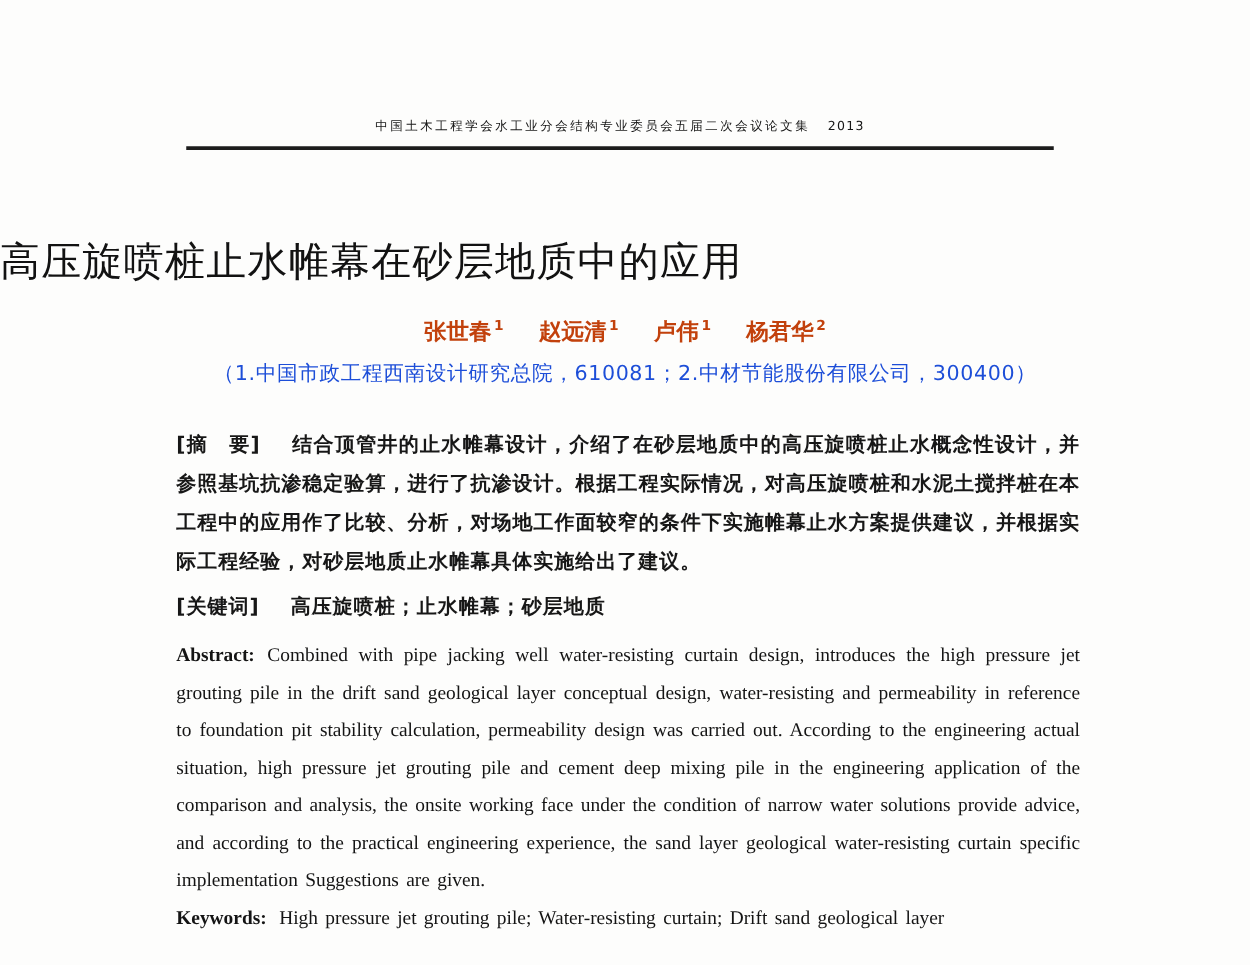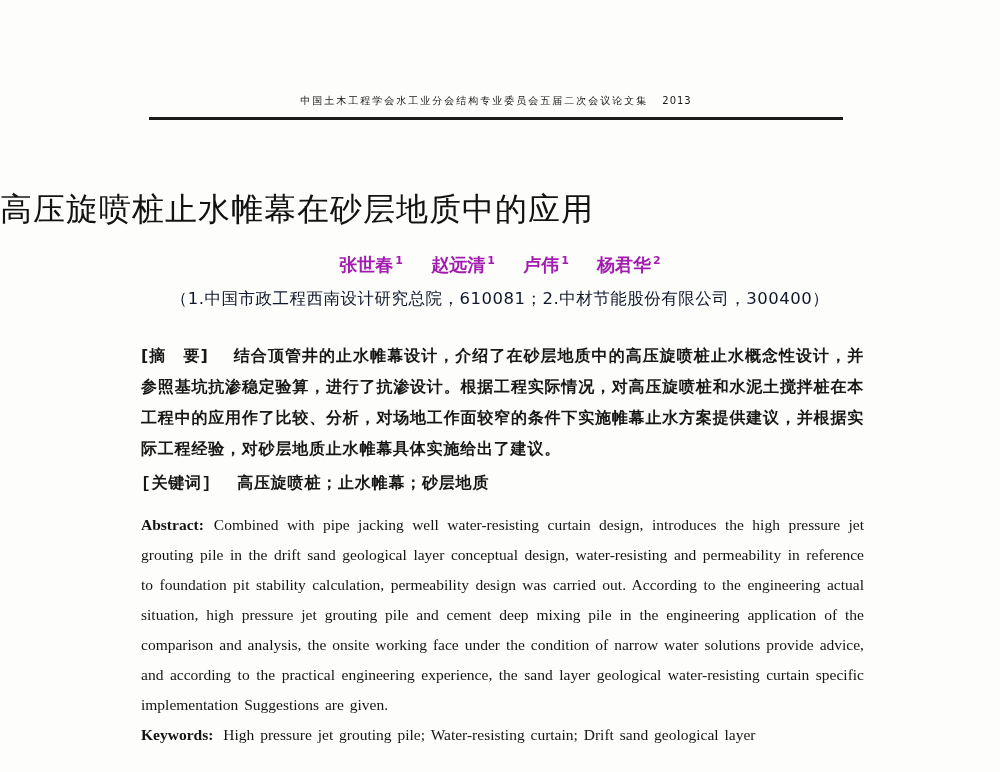--- a/index.html
+++ b/index.html
@@ -60,56 +60,56 @@
 
   
   .authors {
     position: absolute;
     left: 0;
     top: 253px;
     width: 1000px;
     text-align: center;
     font-size: 18px;
     font-weight: 600;
-    color: #a21caf;
+    color: #c2410c;
   }
   .authors .author { margin: 0 11px; }
   .authors sup { font-size: 11px; margin-left: 2px; }
 
   
   .affiliation {
     position: absolute;
     left: 0;
     top: 288px;
     width: 1000px;
     text-align: center;
     font-size: 16.5px;
     font-weight: 500;
-    color: #0f172a;
+    color: #1d4ed8;
     letter-spacing: 0.5px;
   }
 
   
   .abstract-cn {
     position: absolute;
     left: 141px;
     top: 340px;
     width: 723px;
     font-size: 16px;
     line-height: 31px;
     letter-spacing: 0.8px;
     text-align: justify;
     font-weight: 600;
     color: #171717;
   }
   .abstract-cn .cn-label {
     font-weight: bold;
     margin-right: 25px;
   }
-  .abstract-cn .keywords-cn-row { margin-top: 5px; font-family: Liberation Mono, monospace; }
+  .abstract-cn .keywords-cn-row { margin-top: 5px; }
 
   
   .abstract-en {
     position: absolute;
     left: 141px;
     top: 510px;
     width: 723px;
     font-family: "Liberation Serif", "DejaVu Serif", serif;
     font-size: 15.5px;
     line-height: 30px;

